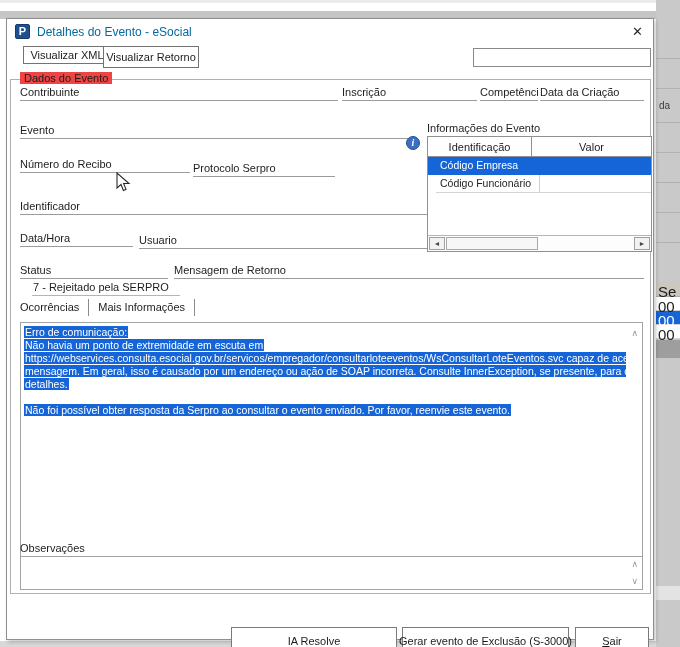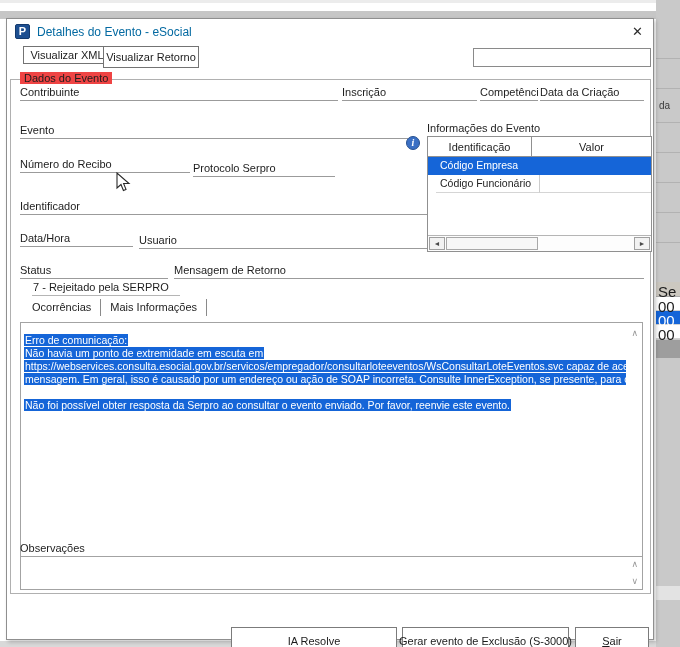--- a/index.html
+++ b/index.html
@@ -71,25 +71,25 @@
   .it-row .c2 { flex:1; border-bottom:1px solid #d5d5d5; }
   .it-row.sel { background:#1565d8; color:#ffffff; }
   .it-row.sel .c1 { border-right-color:#1565d8; border-bottom-color:#1565d8; }
   .it-row.sel .c2 { border-bottom-color:#1565d8; }
   .it-scroll { position:absolute; left:0; bottom:0; width:100%; height:16px; border-top:1px solid #b5b5b5; background:#fdfdfd; }
   .sb-btn { position:absolute; top:1px; width:16px; height:13px; border:1px solid #a0a0a0; background:#f2f2f2;
             font-size:7px; color:#4a4a4a; display:flex; align-items:center; justify-content:center; }
   .sb-left { left:1px; } .sb-right { right:1px; }
   .sb-thumb { position:absolute; left:18px; top:1px; width:92px; height:13px; border:1px solid #a8a8a8; background:#f7f7f7; }
 
-  .tabs { position:absolute; left:12px; top:219px; display:flex; font-size:11px; color:#1d1d1d; }
+  .tabs { position:absolute; left:0; top:219px; display:flex; font-size:11px; color:#1d1d1d; }
   .tab { padding:2px 9px 3px 9px; border-right:1px solid #8a8a8a; white-space:nowrap; }
 
   .occ-area { position:absolute; left:9px; top:242px; width:623px; height:250px; border:1px solid #a3a3a3;
-              background:#fff; padding:11px 16px 3px 3px; overflow:hidden; }
+              background:#fff; padding:3px 16px 3px 3px; overflow:hidden; }
   .occ-line { height:13px; font-size:10.5px; line-height:13px; white-space:nowrap; overflow:hidden; color:#1d1d1d; }
   .hl { background:#1565d8; color:#ffffff; padding:0 1px; }
   .occ-line:empty { height:13px; }
   .chev { position:absolute; right:4px; font-size:9px; color:#9a9a9a; line-height:9px; }
   .chev-top { top:6px; } .chev-bot { bottom:6px; }
 
   .obs-label { position:absolute; left:9px; top:462px; font-size:11px; color:#1d1d1d; }
   .obs-box { position:absolute; left:9px; top:476px; width:623px; height:34px; border:1px solid #a3a3a3; background:#fff; }
   .obs-box .chev-top { top:3px; } .obs-box .chev-bot { bottom:3px; }
 
@@ -184,20 +184,21 @@
       <div class="tabs">
         <div class="tab">Ocorrências</div>
         <div class="tab">Mais Informações</div>
       </div>
 
       <div class="occ-area">
         <div class="occ-line"><span class="hl">Erro de comunicação:</span></div>
         <div class="occ-line"><span class="hl">Não havia um ponto de extremidade em escuta em</span></div>
         <div class="occ-line"><span class="hl">https://webservices.consulta.esocial.gov.br/servicos/empregador/consultarloteeventos/WsConsultarLoteEventos.svc capaz de aceitar a</span></div>
         <div class="occ-line"><span class="hl">mensagem. Em geral, isso é causado por um endereço ou ação de SOAP incorreta. Consulte InnerException, se presente, para obter mais</span></div>
+        <div class="occ-line"><span class="hl">detalhes.</span></div>
         <div class="occ-line"><span></span></div>
         <div class="occ-line"><span class="hl">Não foi possível obter resposta da Serpro ao consultar o evento enviado. Por favor, reenvie este evento.</span></div>
         <div class="chev chev-top">∧</div>
         <div class="chev chev-bot">∨</div>
       </div>
 
       <div class="obs-label">Observações</div>
       <div class="obs-box">
         <span></span>
         <div class="chev chev-top">∧</div>

